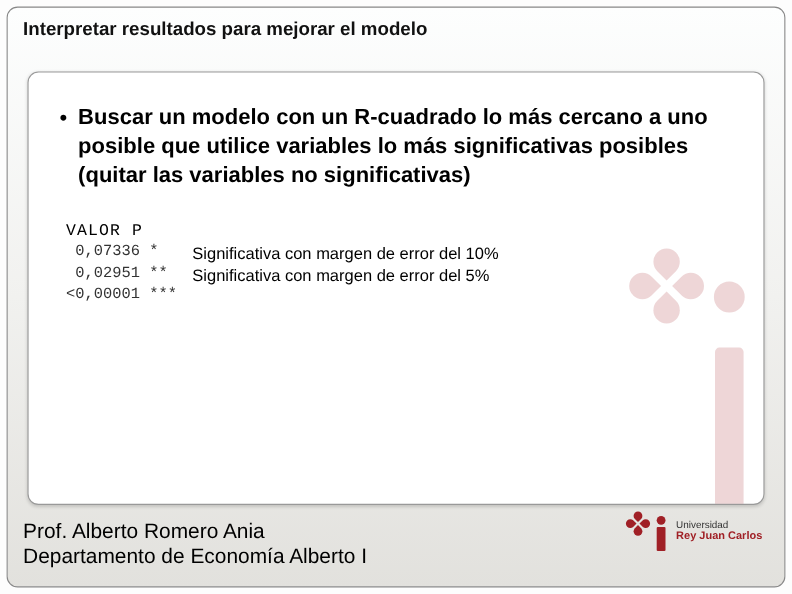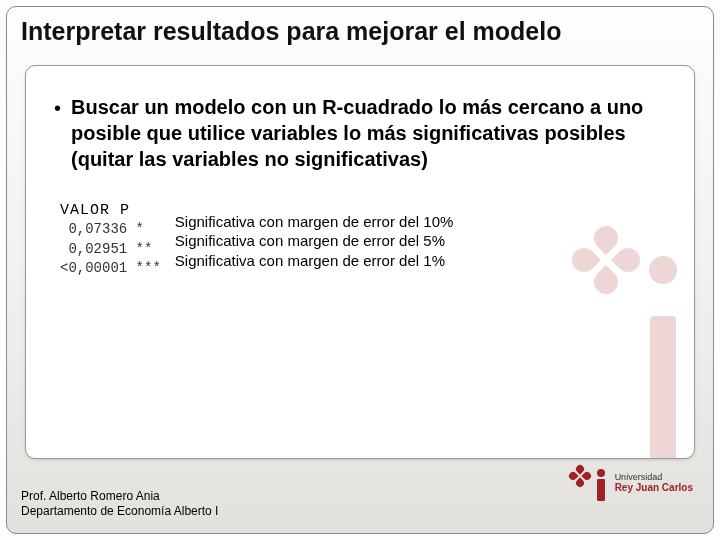--- a/index.html
+++ b/index.html
@@ -24,21 +24,21 @@
     border: 1px solid #999;
     border-radius: 10px;
     background: #fff;
     box-shadow: 0 1px 3px rgba(0,0,0,0.15);
     padding: 28px 28px 20px 28px;
     overflow: hidden;
   }
   .title {
     position: absolute;
     top: 10px; left: 14px;
-    font-size: 25px;
+    font-size: 17px;
     font-weight: bold;
     color: #111;
     z-index: 5;
   }
   .bullet-row { display: flex; gap: 10px; }
   .bullet-dot { font-size: 20px; line-height: 28px; }
   .bullet-text { font-size: 20px; line-height: 1.3; color: #000; font-weight: bold; }
   .pvalue-block {
     margin-top: 26px;
     display: flex;
@@ -66,21 +66,21 @@
     margin-top: 20px;
   }
   .sig-label {
     font-size: 15px;
     line-height: 1.3;
     color: #000;
   }
   .footer {
     position: absolute;
     left: 14px; bottom: 14px;
-    font-size: 12px;
+    font-size: 19px;
     color: #000;
     line-height: 1.25;
     z-index: 5;
   }
   
   .wm {
     position: absolute;
     right: -2px; top: 130px;
     width: 120px; height: 340px;
     opacity: 0.18;
@@ -158,21 +158,20 @@
               <td> 0,02951 **</td>
             </tr>
         <tr class="pvalue-row">
               <td>&lt;0,00001 ***</td>
             </tr>
       </tbody>
         </table>
       <div>
         <div class="sig-label">Significativa con margen de error del 10%</div>
         <div class="sig-label">Significativa con margen de error del 5%</div>
-        <div class="sig-label">Significativa con margen de error del 1%</div>
       </div>
     </div>
 
     <div class="wm">
       <div class="flower">
         <div class="petal p1"></div>
           <div class="petal p2"></div>
         <div class="petal p3"></div>
           <div class="petal p4"></div>
       </div>

